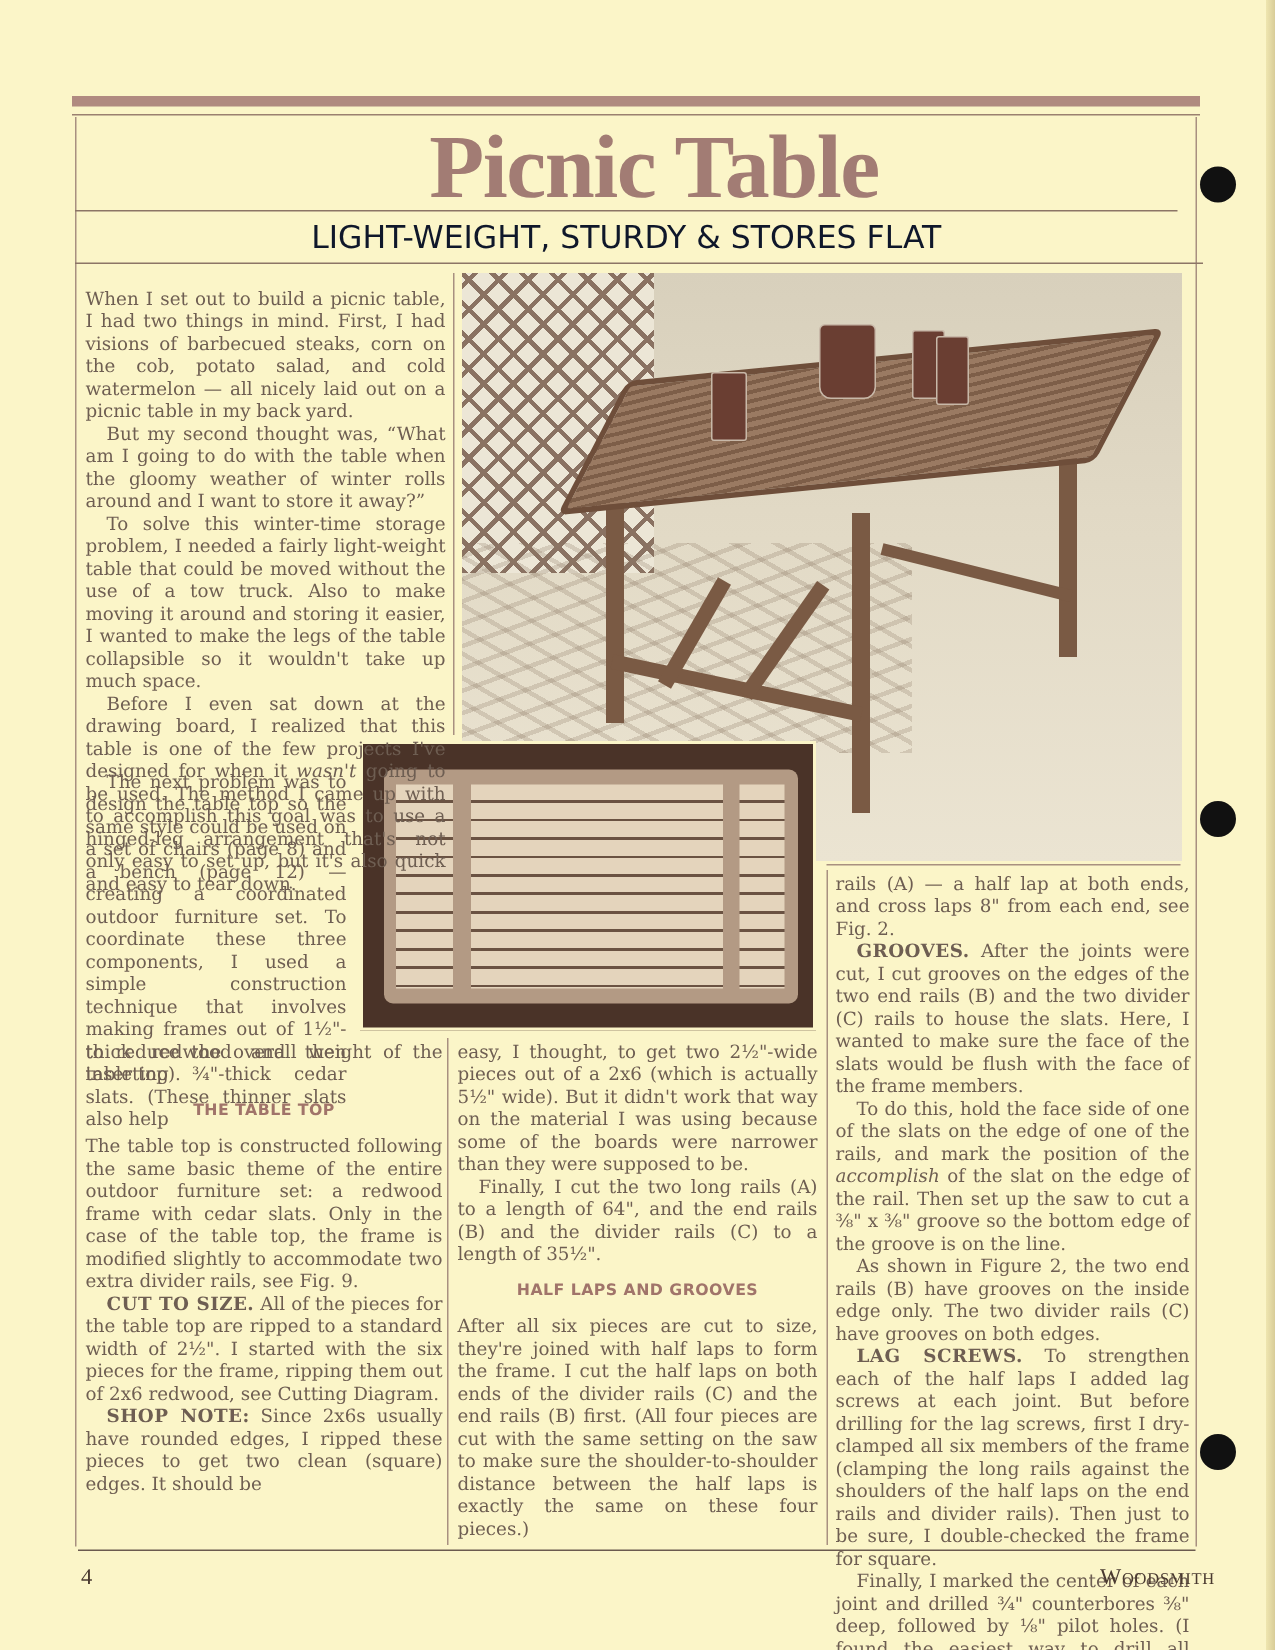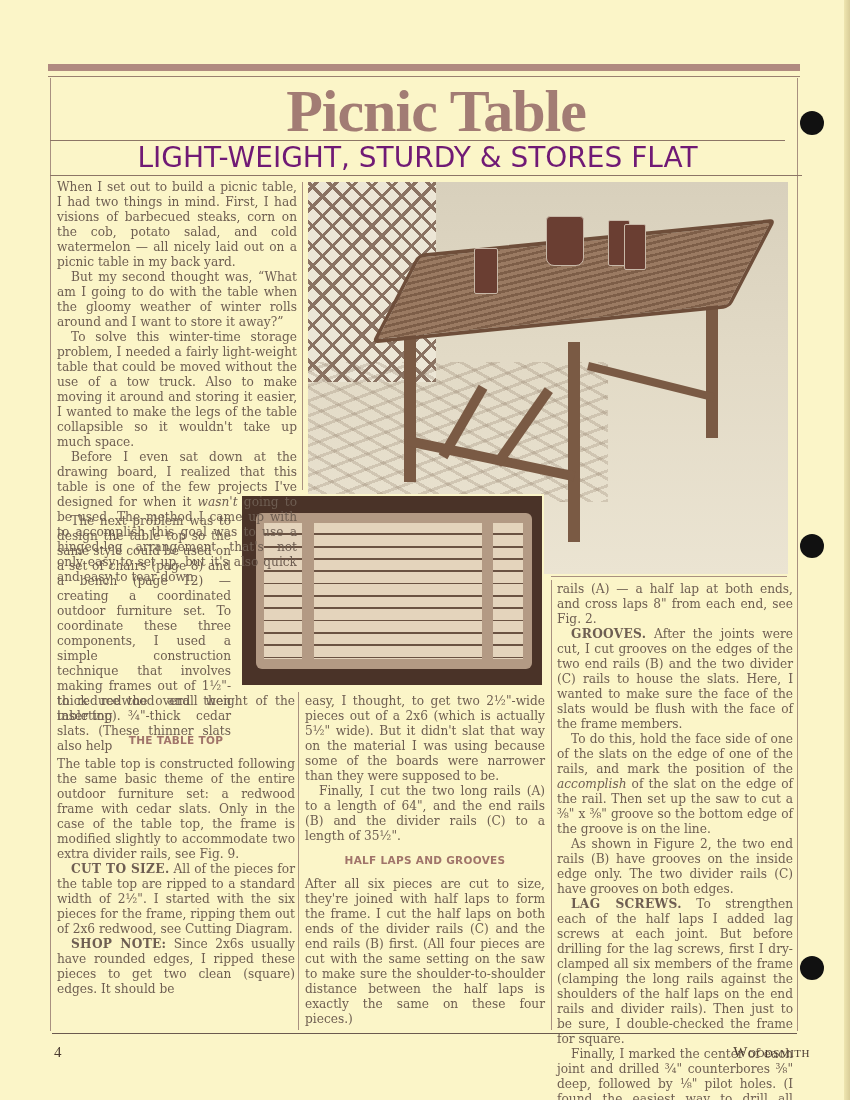--- a/index.html
+++ b/index.html
@@ -16,21 +16,21 @@
   .frame-right { position: absolute; left: 797px; top: 78px; width: 1px; height: 953px; background: #a89080; }
   .title {
     position: absolute; left: 50px; top: 78px; width: 748px; text-align: center;
     font-family: "Liberation Serif", "DejaVu Serif", serif; font-weight: bold;
     font-size: 60px; line-height: 66px; color: #a27c74; letter-spacing: -1px; padding-left: 12px;
   }
   .title-rule { position: absolute; left: 50px; top: 140px; width: 735px; height: 1px; background: #8c7566; }
   .subtitle {
     position: absolute; left: 50px; top: 144px; width: 735px; text-align: center;
     font-family: "DejaVu Sans", "Liberation Sans", sans-serif; font-weight: normal;
-    font-size: 28px; line-height: 28px; color: #701a75; letter-spacing: 0px;
+    font-size: 21px; line-height: 28px; color: #0f172a; letter-spacing: 0px;
   }
   .subtitle-rule { position: absolute; left: 50px; top: 175px; width: 752px; height: 1px; background: #8c7566; }
   .col-rule { position: absolute; width: 1px; background: #a89080; }
 
   .text {
     position: absolute; font-size: 12.2px; line-height: 15px; text-align: justify;
     color: #6e5e52; hyphens: none;
   }
   .text p { margin: 0; text-indent: 0; }
   .text p.ind { text-indent: 14px; }
@@ -128,41 +128,41 @@
 </div>
 
 <div class="photo-inset" title="table top frame with cedar slats, viewed from above">
   <div class="inset-frame">
     <div class="slats" style="left:8px; width:38px;"></div>
     <div class="slats" style="left:58px; width:168px;"></div>
     <div class="slats" style="left:237px; width:30px;"></div>
   </div>
 </div>
 
-<div class="text" style="left:57px; top:180px; width:240px;">
+<div class="text" style="left:57px; top:192px; width:240px;">
   <p>When I set out to build a picnic table, I had two things in mind. First, I had visions of barbecued steaks, corn on the cob, potato salad, and cold watermelon — all nicely laid out on a picnic table in my back yard.</p>
   <p class="ind">But my second thought was, “What am I going to do with the table when the gloomy weather of winter rolls around and I want to store it away?”</p>
   <p class="ind">To solve this winter-time storage problem, I needed a fairly light-weight table that could be moved without the use of a tow truck. Also to make moving it around and storing it easier, I wanted to make the legs of the table collapsible so it wouldn't take up much space.</p>
   <p class="ind"><span>Before I even sat down at the drawing board, I realized that this table is one of the few projects I've designed for when it </span><span class="ital">wasn't</span><span> going to be used. The method I came up with to accomplish this goal was to use a hinged-leg arrangement that's not only easy to set up, but it's also quick and easy to tear down.</span></p>
 </div>
 
 <div class="text" style="left:57px; top:514px; width:174px;">
   <p class="ind">The next problem was to design the table top so the same style could be used on a set of chairs (page 8) and a bench (page 12) — creating a coordinated outdoor furniture set. To coordinate these three components, I used a simple construction technique that involves making frames out of 1½"-thick redwood and then inserting ¾"-thick cedar slats. (These thinner slats also help</p>
 </div>
 
 <div class="text" style="left:57px; top:694px; width:238px;">
   <p>to reduce the overall weight of the table top).</p>
   <div class="section-head">THE TABLE TOP</div>
   <p>The table top is constructed following the same basic theme of the entire outdoor furniture set: a redwood frame with cedar slats. Only in the case of the table top, the frame is modified slightly to accommodate two extra divider rails, see Fig. 9.</p>
   <p class="ind"><span class="sc">CUT TO SIZE.</span><span> All of the pieces for the table top are ripped to a standard width of 2½". I started with the six pieces for the frame, ripping them out of 2x6 redwood, see Cutting Diagram.</span></p>
   <p class="ind"><span class="sc">SHOP NOTE:</span><span>  Since 2x6s usually have rounded edges, I ripped these pieces to get two clean (square) edges. It should be</span></p>
 </div>
 
 <div class="text" style="left:305px; top:694px; width:240px;">
-  <p>easy, I thought, to get two 2½"-wide pieces out of a 2x6 (which is actually 5½" wide). But it didn't slat that way on the material I was using because some of the boards were narrower than they were supposed to be.</p>
+  <p>easy, I thought, to get two 2½"-wide pieces out of a 2x6 (which is actually 5½" wide). But it didn't work that way on the material I was using because some of the boards were narrower than they were supposed to be.</p>
   <p class="ind">Finally, I cut the two long rails (A) to a length of 64", and the end rails (B) and the divider rails (C) to a length of 35½".</p>
   <div class="section-head">HALF LAPS AND GROOVES</div>
   <p>After all six pieces are cut to size, they're joined with half laps to form the frame. I cut the half laps on both ends of the divider rails (C) and the end rails (B) first. (All four pieces are cut with the same setting on the saw to make sure the shoulder-to-shoulder distance between the half laps is exactly the same on these four pieces.)</p>
 
 </div>
 
 <div class="text" style="left:557px; top:582px; width:236px;">
   <p>rails (A) — a half lap at both ends, and cross laps 8" from each end, see Fig. 2.</p>
   <p class="ind"><span class="sc">GROOVES.</span><span> After the joints were cut, I cut grooves on the edges of the two end rails (B) and the two divider (C) rails to house the slats. Here, I wanted to make sure the face of the slats would be flush with the face of the frame members.</span></p>
   <p class="ind"><span>To do this, hold the face side of one of the slats on the edge of one of the rails, and mark the position of the </span><span class="ital">accomplish</span><span> of the slat on the edge of the rail. Then set up the saw to cut a ⅜" x ⅜" groove so the bottom edge of the groove is on the line.</span></p>

